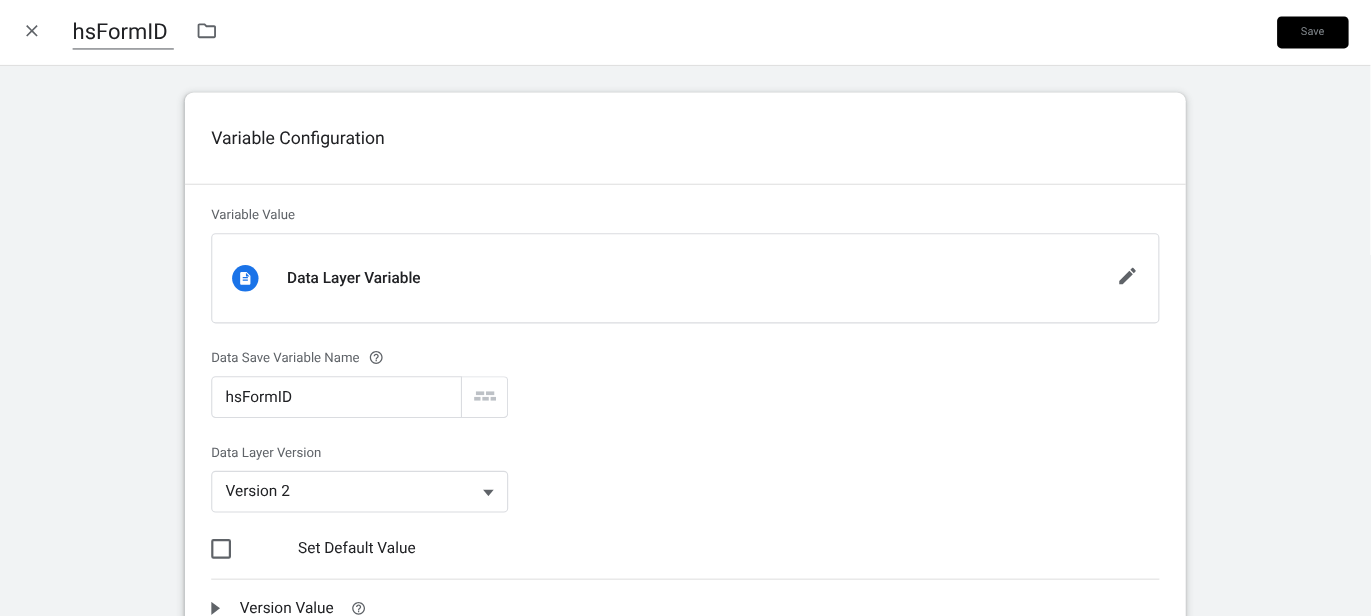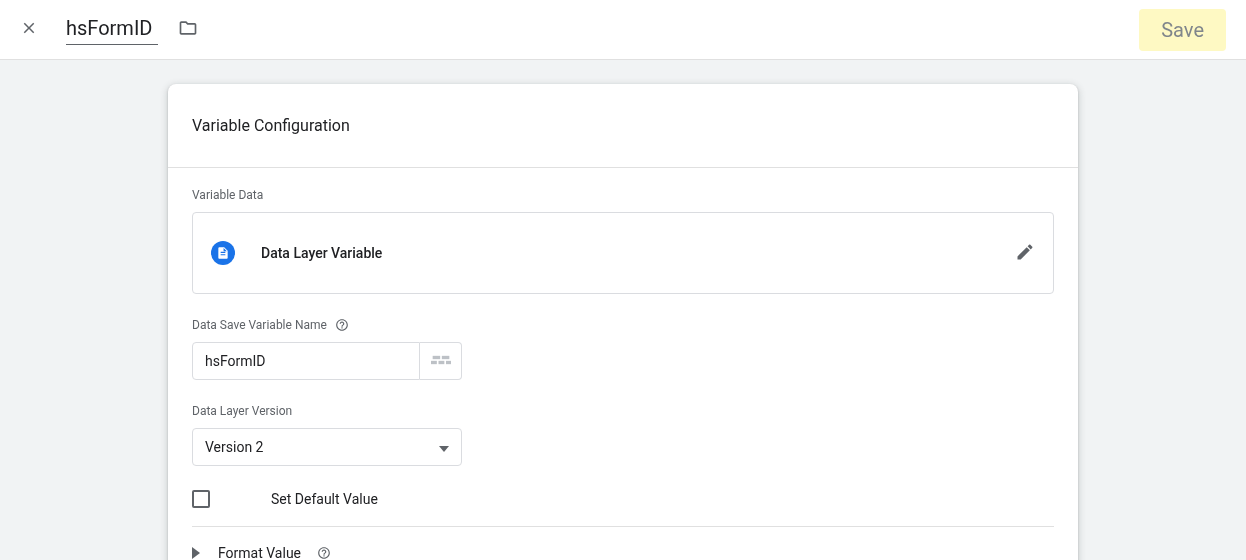--- a/index.html
+++ b/index.html
@@ -42,25 +42,25 @@
     .folder-btn {
       color: #5f6368;
       margin-left: 20px;
       cursor: pointer;
       display: flex;
       align-items: center;
     }
     .save-btn {
       position: absolute;
       right: 20px;
-      background: #fef9c3;
+      background: #000000;
       border: none;
       color: #80868b;
       padding: 9px 22px;
-      font-size: 20px;
+      font-size: 10px;
       border-radius: 4px;
       cursor: default;
       font-family: inherit;
     }
     .content-area {
       background: #f1f3f4;
       padding: 24px 0 40px 0;
       min-height: 500px;
     }
     .card {
@@ -228,21 +228,21 @@
     </span>
   </div>
   <button class="save-btn">Save</button>
 </div>
 
 <div class="content-area">
   <div class="card">
     <div class="card-header">Variable Configuration</div>
     <div class="card-body">
 
-      <div class="section-label">Variable Data</div>
+      <div class="section-label">Variable Value</div>
       <div class="variable-type-box">
         <div class="type-icon">
           <svg width="14" height="14" viewBox="0 0 24 24">
               <path d="M14 2H6c-1.1 0-2 .9-2 2v16c0 1.1.9 2 2 2h12c1.1 0 2-.9 2-2V8l-6-6zm2 14H8v-2h8v2zm0-4H8v-2h8v2zm-3-5V3.5L18.5 9H13z"></path>
             </svg>
         </div>
         <div class="type-label">Data Layer Variable</div>
         <div class="pencil-btn">
           <span>
             <svg width="20" height="20" viewBox="0 0 24 24">
@@ -291,21 +291,21 @@
       </div>
 
       <div class="divider"></div>
 
       <div class="format-row">
         <span class="chevron">
           <svg width="8" height="12" viewBox="0 0 8 12">
               <path fill="currentColor" d="M0 0l8 6-8 6z"></path>
             </svg>
         </span>
-        <span class="format-label">Format Value</span>
+        <span class="format-label">Version Value</span>
         <span class="help-icon">
           <svg width="14" height="14" viewBox="0 0 24 24">
               <path fill="currentColor" d="M11 18h2v-2h-2v2zm1-16C6.48 2 2 6.48 2 12s4.48 10 10 10 10-4.48 10-10S17.52 2 12 2zm0 18c-4.41 0-8-3.59-8-8s3.59-8 8-8 8 3.59 8 8-3.59 8-8 8zm0-14c-2.21 0-4 1.79-4 4h2c0-1.1.9-2 2-2s2 .9 2 2c0 2-3 1.75-3 5h2c0-2.25 3-2.5 3-5 0-2.21-1.79-4-4-4z"></path>
             </svg>
         </span>
       </div>
 
     </div>
   </div>
 </div>

